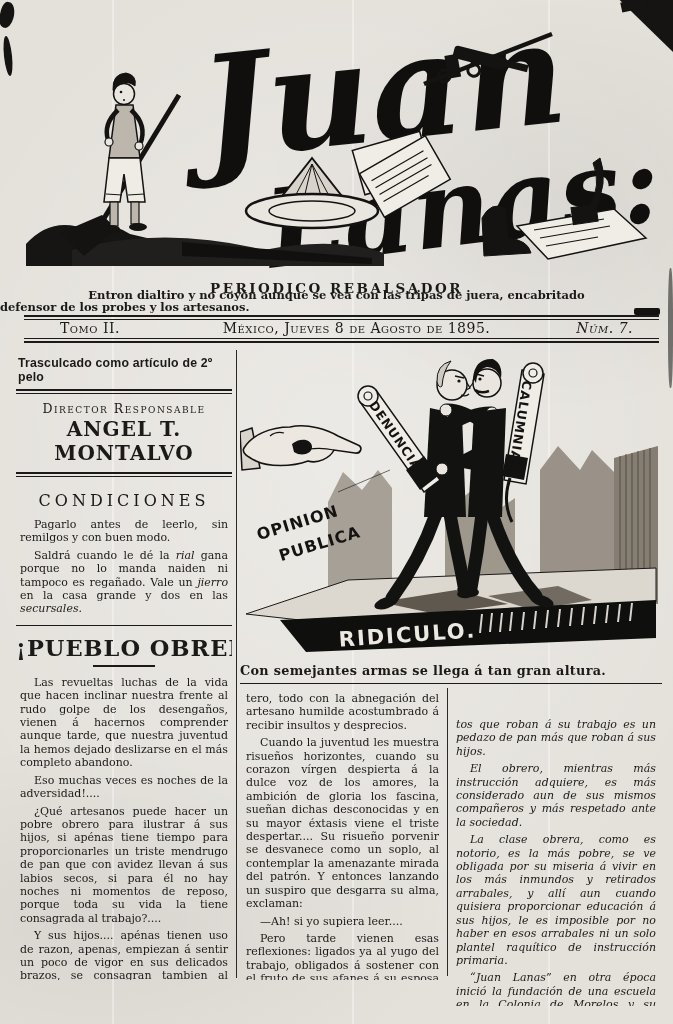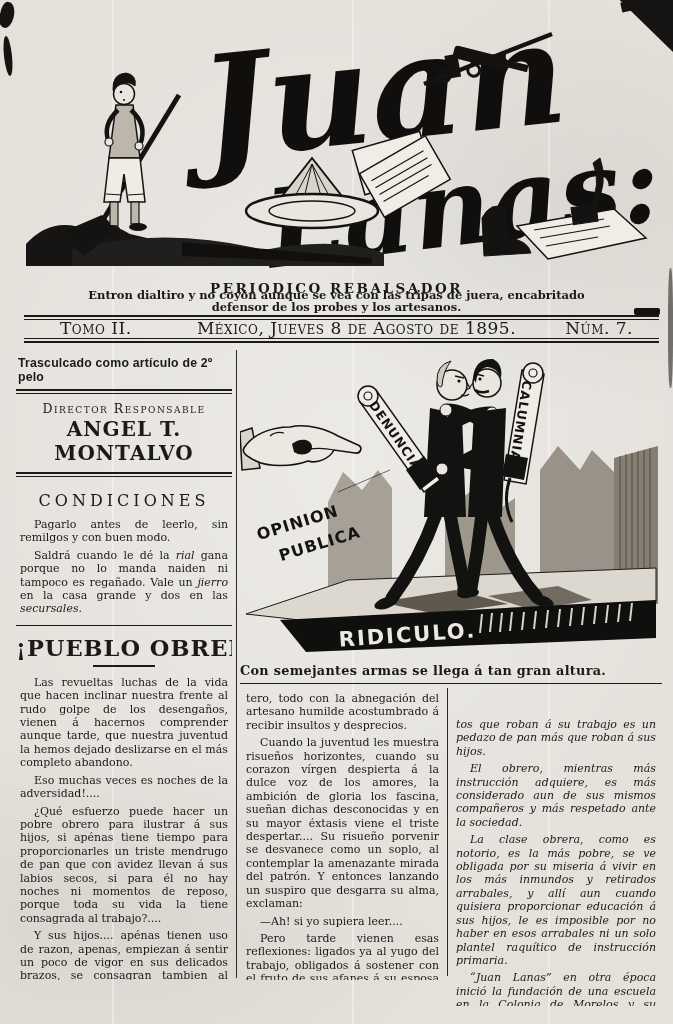--- a/index.html
+++ b/index.html
@@ -19,30 +19,30 @@
   .art-tr2{right:26px;top:0;width:26px;height:10px;transform:rotate(-12deg);}
   .art-tl1{left:0;top:2px;width:14px;height:26px;transform:rotate(14deg);border-radius:40% 60% 50% 50%;}
   .art-tl2{left:4px;top:36px;width:8px;height:40px;transform:rotate(-6deg);border-radius:50%;}
   .art-r1{right:0;top:268px;width:5px;height:120px;opacity:.55;border-radius:40%;}
   .ink-blob{position:absolute;left:634px;top:308px;width:26px;height:7px;background:#141312;border-radius:2px;}
 
   .masthead-svg{position:absolute;left:12px;top:12px;}
   .subtitle{position:absolute;left:0;top:280px;width:673px;text-align:center;
     font-weight:bold;font-size:13.5px;letter-spacing:2.5px;}
   .tag1{position:absolute;left:0;top:288px;width:673px;text-align:center;font-weight:bold;font-size:11.5px;}
-  .tag2{position:absolute;left:0;top:300px;width:673px;text-align:center;font-weight:bold;font-size:11.5px;}
+  .tag2{position:absolute;left:0;top:300px;width:673px;font-weight:bold;font-size:11.5px;}
 
   .hr2{border-top:2px solid #1b1a18;border-bottom:1px solid #1b1a18;height:2px;}
   .rule-a{position:absolute;left:24px;right:14px;top:315px;}
   .rule-b{position:absolute;left:24px;right:14px;top:338px;border-top:1px solid #1b1a18;border-bottom:2px solid #1b1a18;height:2px;}
   .dateline{position:absolute;left:24px;right:14px;top:320px;height:16px;
-    display:flex;align-items:center;font-variant:small-caps;font-size:17px;letter-spacing:.5px;}
+    display:flex;align-items:center;font-variant:small-caps;font-size:14px;letter-spacing:.5px;}
   .dateline .tomo{width:170px;text-align:left;padding-left:36px;box-sizing:border-box;}
   .dateline .pd{flex:1;text-align:center;}
-  .dateline .num{width:140px;text-align:right;padding-right:26px;box-sizing:border-box;}
+  .dateline .num{width:140px;text-align:right;padding-right:26px;box-sizing:border-box;font-style:italic;}
 
   .vrule1{position:absolute;left:236px;top:350px;width:1px;height:628px;background:#2a2927;}
   .vrule2{position:absolute;left:447px;top:688px;width:1px;height:288px;background:#2a2927;}
 
   .colL{position:absolute;left:16px;top:350px;width:216px;height:630px;overflow:hidden;}
   .kicker{font-family:"Liberation Sans",sans-serif;font-weight:bold;font-size:12.3px;
     padding:6px 0 5px 2px;letter-spacing:.2px;}
   .dirlabel{text-align:center;font-variant:small-caps;font-size:12.5px;letter-spacing:1.5px;margin-top:7px;}
   .dirname{text-align:center;font-weight:bold;font-size:20px;letter-spacing:1px;margin:1px 0 7px;}
   .condtitle{text-align:center;font-size:16px;letter-spacing:4px;margin:14px 0 8px;}
@@ -176,21 +176,21 @@
     <div class="dirname">ANGEL T. MONTALVO</div>
     <div class="hr2"></div>
     <div class="condtitle">CONDICIONES</div>
     <p>Pagarlo antes de leerlo, sin remilgos y con buen modo.</p>
     <p><span>Saldrá cuando le dé la </span><span class="it">rial</span><span> gana porque no lo manda naiden ni tampoco es regañado. Vale un </span><span class="it">jierro</span><span> en la casa grande y dos en las </span><span class="it">secursales.</span></p>
     <div class="sep1"></div>
     <div class="headline">¡PUEBLO OBRERO!</div>
     <div class="shortrule"></div>
     <p>Las revueltas luchas de la vida que hacen inclinar nuestra frente al rudo golpe de los desengaños, vienen á hacernos comprender aunque tarde, que nuestra juventud la hemos dejado deslizarse en el más completo abandono.</p>
     <p>Eso muchas veces es noches de la adversidad!....</p>
-    <p>¿Qué esfuerzo puede hacer un pobre obrero para ilustrar á sus hijos, si apénas tiene tiempo para proporcionarles un triste mendrugo de pan que con avidez llevan á sus labios secos, si para él no hay noches ni momentos de reposo, porque toda su vida la tiene consagrada al trabajo?....</p>
+    <p>¿Qué artesanos puede hacer un pobre obrero para ilustrar á sus hijos, si apénas tiene tiempo para proporcionarles un triste mendrugo de pan que con avidez llevan á sus labios secos, si para él no hay noches ni momentos de reposo, porque toda su vida la tiene consagrada al trabajo?....</p>
     <p>Y sus hijos.... apénas tienen uso de razon, apenas, empiezan á sentir un poco de vigor en sus delicados brazos, se consagran tambien al trabajo rudo para ayudar á su padre á proporcionarse la subsistencia.</p>
 
   </div>
 
   <svg class="cartoon-svg" width="422" height="310" viewBox="0 0 422 310">
 
     <g>
       <polygon points="88,252 88,150 103,120 122,138 138,118 152,136 152,252" fill="#a7a096"></polygon>
       <polygon points="205,250 205,160 232,138 258,158 275,146 275,250" fill="#9e978c"></polygon>
       <polygon points="300,252 300,118 318,94 340,118 352,98 374,120 374,252" fill="#9a9288"></polygon>

